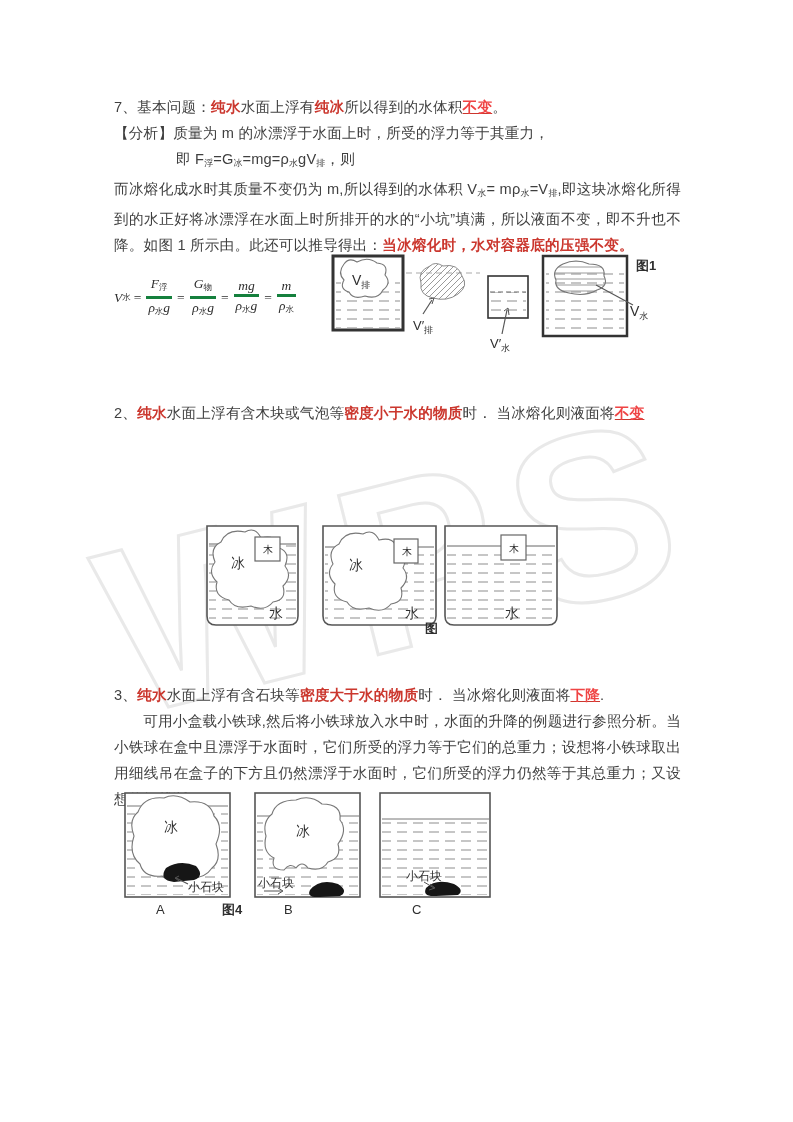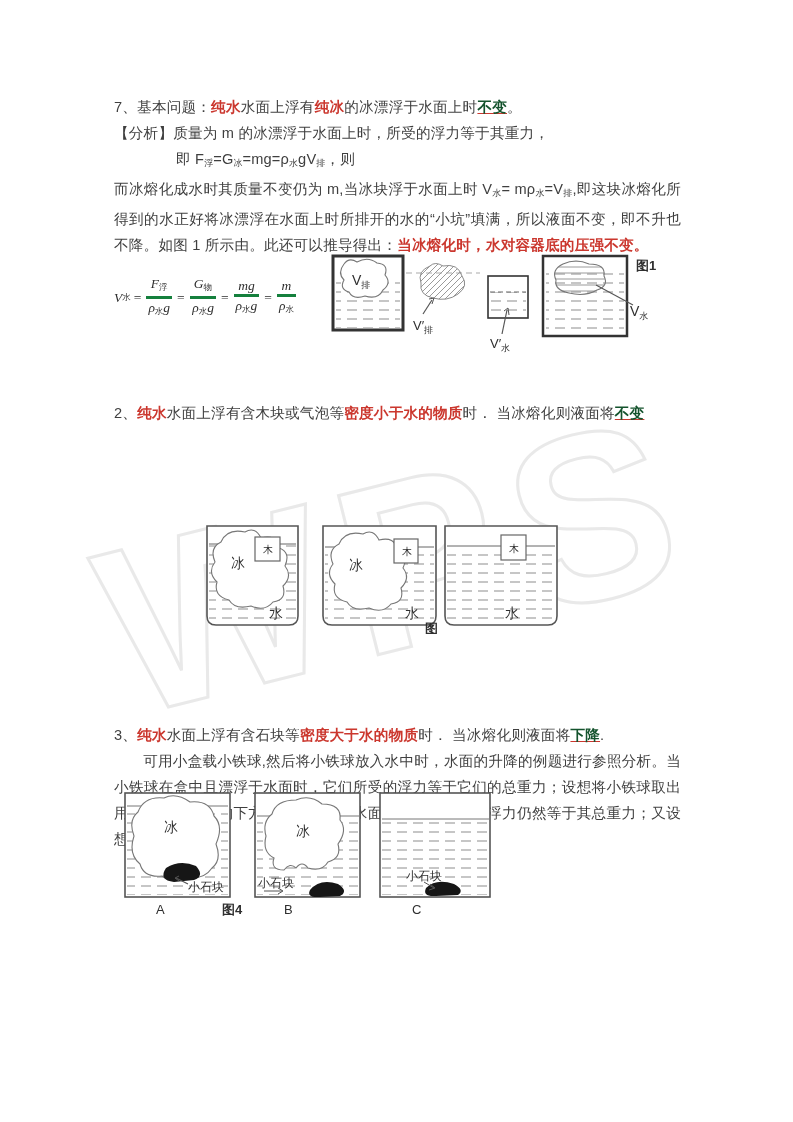--- a/index.html
+++ b/index.html
@@ -6,21 +6,21 @@
   .page{position:relative;width:793px;height:1122px;background:#ffffff;overflow:hidden;
         font-family:"Liberation Sans","DejaVu Sans",sans-serif;color:#3f3f3f;}
   .wm{position:absolute;left:85px;top:395px;z-index:0;}
   .wm text{font-family:"Liberation Sans",sans-serif;font-weight:bold;font-size:238px;
            fill:none;stroke:#e9e9e9;stroke-width:3px;letter-spacing:18px;}
   .blk{position:absolute;left:114px;width:567px;z-index:1;font-size:14.6px;line-height:26px;
        text-align:justify;letter-spacing:0.2px;}
   .line{margin:0;}
   .ind{padding-left:62px;}
   .r{color:#cb372e;font-weight:bold;}
-  .ru{color:#14532d;font-weight:bold;text-decoration:underline;text-decoration-color:#cb372e;}
+  .ru{color:#ef4444;font-weight:bold;text-decoration:underline;text-decoration-color:#cb372e;}
   sub{font-size:9px;vertical-align:-2px;letter-spacing:0;}
   
   .figrow{position:absolute;z-index:1;display:flex;align-items:flex-start;}
   .formula{display:flex;align-items:center;margin-top:24px;width:216px;flex:none;
            font-family:"Liberation Serif","DejaVu Serif",serif;font-style:italic;
            font-size:13.5px;color:#2e2e2e;}
   .formula sub{font-style:normal;font-size:8.5px;}
   .frac{display:inline-block;text-align:center;vertical-align:middle;margin:0 2px;line-height:15px;}
   .frac .n{display:block;border-bottom:3px solid #15803d;padding:0 4px 1px 4px;}
   .frac .d{display:block;padding:1px 2px 0 2px;text-align:right;}
@@ -32,24 +32,24 @@
 
 <div class="page">
 
   <svg class="wm" width="660" height="340" viewBox="0 0 660 340">
     <g transform="rotate(-14 330 170)">
       <text x="14" y="248">WPS</text>
     </g>
   </svg>
 
   <div class="blk" style="top:94px">
-    <p class="line"><span>7、基本问题：</span><span class="r">纯水</span><span>水面上浮有</span><span class="r">纯冰</span><span>的冰漂浮于水面上时</span><span class="ru">不变</span><span>。</span></p>
+    <p class="line"><span>7、基本问题：</span><span class="r">纯水</span><span>水面上浮有</span><span class="r">纯冰</span><span>所以得到的水体积</span><span class="ru">不变</span><span>。</span></p>
     <p class="line">【分析】质量为 m 的冰漂浮于水面上时，所受的浮力等于其重力，</p>
     <p class="line ind"><span>即 F</span><sub>浮</sub><span>=G</span><sub>冰</sub><span>=mg=ρ</span><sub>水</sub><span>gV</span><sub>排</sub><span>，则</span></p>
-    <p class="line"><span>而冰熔化成水时其质量不变仍为 m,当冰块浮于水面上时 V</span><sub>水</sub><span>= mρ</span><sub>水</sub><span>=V</span><sub>排</sub><span>,即这块冰熔化所得到的水正好将冰漂浮在水面上时所排开的水的“小坑”填满，所以液面不变，即不升也不降。如图 1 所示由。此还可以推导得出：</span><span class="r">当冰熔化时，水对容器底的压强不变。</span></p>
+    <p class="line"><span>而冰熔化成水时其质量不变仍为 m,所以得到的水体积 V</span><sub>水</sub><span>= mρ</span><sub>水</sub><span>=V</span><sub>排</sub><span>,即这块冰熔化所得到的水正好将冰漂浮在水面上时所排开的水的“小坑”填满，所以液面不变，即不升也不降。如图 1 所示由。此还可以推导得出：</span><span class="r">当冰熔化时，水对容器底的压强不变。</span></p>
   </div>
 
   <div class="figrow" style="left:114px;top:252px">
     <div class="formula">
       <span>V</span>
         <sub>水</sub>
       <span class="eqs">=</span>
       <span class="frac">
           <span class="n"><span>F</span><sub>浮</sub></span>
           <span class="d"><span>ρ</span><sub>水</sub><span>g</span></span>
@@ -155,21 +155,21 @@
       <path d="M240,2 H352 V92 Q352,101 343,101 H249 Q240,101 240,92 Z" fill="#fff" stroke="#555" stroke-width="1.6"></path>
       <rect x="242" y="23" width="108" height="75" fill="url(#wd2)"></rect>
       <line x1="242" y1="22" x2="350" y2="22" stroke="#666" stroke-width="1"></line>
       <rect x="296" y="11" width="25" height="25" fill="#fff" stroke="#666" stroke-width="1.2"></rect>
       <text x="304" y="28" font-size="10">木</text>
       <text x="300" y="94" font-size="14">水</text>
     </g>
     <text x="220" y="109" font-size="13" font-weight="bold">图</text>
   </svg>
 
-  <div class="blk" style="top:722px">
+  <div class="blk" style="top:682px">
     <p class="line"><span>3、</span><span class="r">纯水</span><span>水面上浮有含石块等</span><span class="r">密度大于水的物质</span><span>时． 当冰熔化则液面将</span><span class="ru">下降</span><span>.</span></p>
     <p class="line" style="text-indent:2em">可用小盒载小铁球,然后将小铁球放入水中时，水面的升降的例题进行参照分析。当小铁球在盒中且漂浮于水面时，它们所受的浮力等于它们的总重力；设想将小铁球取出用细线吊在盒子的下方且仍然漂浮于水面时，它们所受的浮力仍然等于其总重力；又设想将细线断</p>
   </div>
 
   <svg class="figrow" style="left:124px;top:792px" width="375" height="126" viewBox="0 0 375 126">
     <defs>
       <pattern id="wd3" width="16" height="9" patternUnits="userSpaceOnUse">
           <line x1="1" y1="4" x2="11" y2="4" stroke="#8d8d8d" stroke-width="1"></line>
         </pattern>
     </defs>

